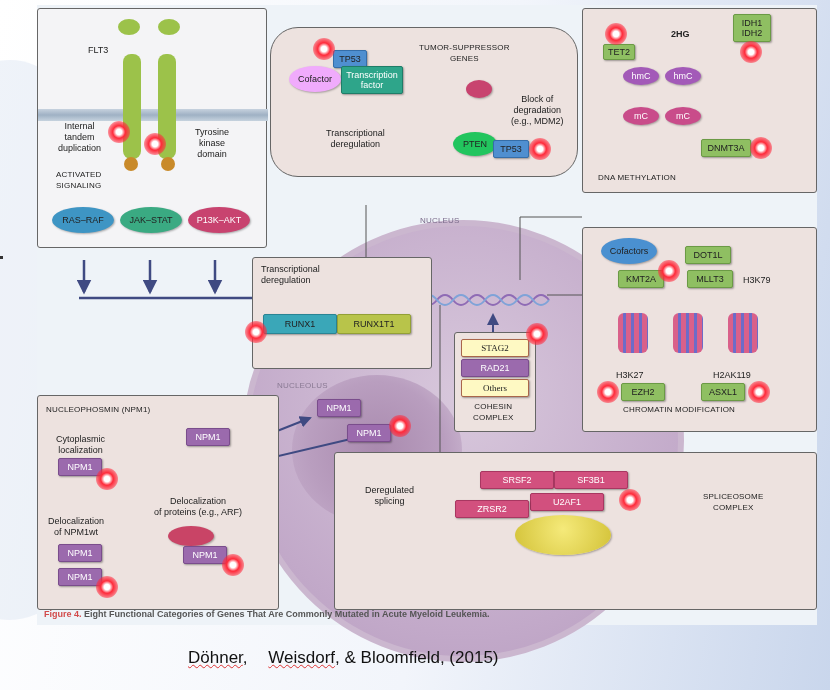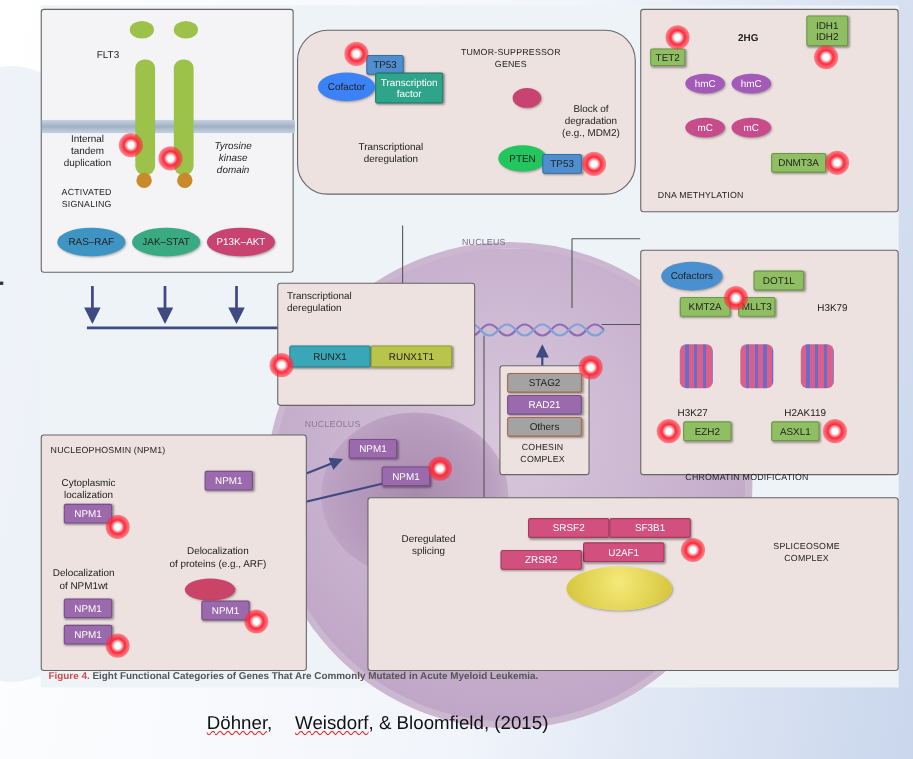--- a/index.html
+++ b/index.html
@@ -12,21 +12,21 @@
   .panel{position:absolute;background:#ede2df;border:1px solid #666;border-radius:3px;box-sizing:border-box;}
   .lbl{position:absolute;font-size:9px;color:#222;text-align:center;line-height:11px;white-space:nowrap;}
   .caps{font-size:8px;letter-spacing:0.2px;}
   .box{position:absolute;font-size:9px;color:#222;text-align:center;border-radius:2px;box-sizing:border-box;
     display:flex;align-items:center;justify-content:center;box-shadow:1px 1px 2px rgba(0,0,0,0.35);}
   .green{background:#8fbf62;border:1px solid #6b9a45;}
   .purple{background:#9b6aad;border:1px solid #7a4d8c;color:#fff;}
   .pink{background:#d2507e;border:1px solid #a83761;color:#fff;}
   .blue{background:#4f8fd0;border:1px solid #356ea9;}
   .teal{background:#2ea58a;border:1px solid #1f7d68;color:#fff;}
-  .orange{background:#a3a3a3;border:1px solid #a9664b;}
+  .orange{background:#fef9c3;border:1px solid #a9664b;font-family:Liberation Serif, serif;}
   .oval{position:absolute;border-radius:50%;display:flex;align-items:center;justify-content:center;font-size:9px;color:#222;
     box-shadow:1px 1px 2px rgba(0,0,0,0.3);}
   .mut{position:absolute;width:22px;height:22px;border-radius:50%;
     background:radial-gradient(circle,#fff 0%,#fff 18%,#ff2a3a 40%,rgba(255,40,60,0.5) 70%,rgba(255,40,60,0) 100%);}
   .nucleus{position:absolute;left:205px;top:215px;width:430px;height:430px;border-radius:50%;
     background:radial-gradient(circle at 50% 40%,#d8c8dc,#c2a9c9 70%,#b79dbf);border:6px solid #cbb7cf;}
   .nucleolus{position:absolute;left:255px;top:370px;width:170px;height:150px;border-radius:50%;
     background:radial-gradient(circle,#a98aae,#b99ebf 60%,rgba(190,160,196,0) 100%);}
   .membrane{position:absolute;left:0;top:225px;width:230px;height:12px;background:linear-gradient(#c6d2de,#9fb1c4,#c6d2de);}
   svg{position:absolute;left:0;top:0;}
@@ -89,55 +89,55 @@
     <div style="position:absolute;left:85px;top:45px;width:18px;height:105px;background:#9cc24a;border-radius:8px;"></div>
     <div style="position:absolute;left:120px;top:10px;width:22px;height:16px;background:#9cc24a;border-radius:50%;"></div>
     <div style="position:absolute;left:120px;top:45px;width:18px;height:105px;background:#9cc24a;border-radius:8px;"></div>
     <div style="position:absolute;left:86px;top:148px;width:14px;height:14px;background:#c98a2a;border-radius:50%;"></div>
     <div style="position:absolute;left:123px;top:148px;width:14px;height:14px;background:#c98a2a;border-radius:50%;"></div>
     <div class="mut" style="left:70px;top:112px;"></div>
     <div class="mut" style="left:106px;top:124px;"></div>
     <div class="lbl" style="left:20px;top:112px;white-space:pre;">Internal
 tandem
 duplication</div>
-    <div class="lbl" style="left:157px;top:118px;white-space:pre;font-style:italic;">Tyrosine
+    <div class="lbl" style="left:157px;top:118px;white-space:pre;">Tyrosine
 kinase
 domain</div>
     <div class="lbl caps" style="left:18px;top:160px;white-space:pre;">ACTIVATED
 SIGNALING</div>
     <div class="oval" style="left:14px;top:198px;width:62px;height:26px;background:#3e95c4;">RAS–RAF</div>
     <div class="oval" style="left:82px;top:198px;width:62px;height:26px;background:#3aaa82;">JAK–STAT</div>
     <div class="oval" style="left:150px;top:198px;width:62px;height:26px;background:#c8436f;color:#fff;">P13K–AKT</div>
   </div>
 
   <div class="panel" style="left:233px;top:22px;width:308px;height:150px;border-radius:28px;">
     <div class="lbl caps" style="left:148px;top:14px;white-space:pre;">TUMOR-SUPPRESSOR
 GENES</div>
     <div class="box blue" style="left:62px;top:22px;width:34px;height:18px;">TP53</div>
     <div class="mut" style="left:42px;top:10px;"></div>
-    <div class="oval" style="left:18px;top:38px;width:52px;height:26px;background:#3b82f6;">Cofactor</div>
+    <div class="oval" style="left:18px;top:38px;width:52px;height:26px;background:#f0abfc;">Cofactor</div>
     <div class="box teal" style="left:70px;top:38px;width:62px;height:28px;white-space:pre;line-height:10px;">Transcription
 factor</div>
     <div class="oval" style="left:195px;top:52px;width:26px;height:18px;background:#c8436f;"></div>
     <div class="lbl" style="left:240px;top:66px;white-space:pre;">Block of
 degradation
 (e.g., MDM2)</div>
     <div class="lbl" style="left:55px;top:100px;white-space:pre;">Transcriptional
 deregulation</div>
     <div class="oval" style="left:182px;top:104px;width:44px;height:24px;background:#22c55e;">PTEN</div>
     <div class="box blue" style="left:222px;top:112px;width:36px;height:18px;">TP53</div>
     <div class="mut" style="left:258px;top:110px;"></div>
   </div>
 
   <div class="panel" style="left:545px;top:3px;width:235px;height:185px;">
     <div class="box green" style="left:150px;top:5px;width:38px;height:28px;white-space:pre;line-height:10px;">IDH1
 IDH2</div>
     <div class="mut" style="left:157px;top:32px;"></div>
     <div class="lbl" style="left:88px;top:20px;font-weight:bold;">2HG</div>
-    <div class="box green" style="left:8px;top:35px;width:32px;height:16px;">TET2</div>
+    <div class="box green" style="left:20px;top:35px;width:32px;height:16px;">TET2</div>
     <div class="mut" style="left:22px;top:14px;"></div>
     <div class="oval" style="left:40px;top:58px;width:36px;height:18px;background:#a35ab8;color:#fff;">hmC</div>
     <div class="oval" style="left:82px;top:58px;width:36px;height:18px;background:#a35ab8;color:#fff;">hmC</div>
     <div class="oval" style="left:40px;top:98px;width:36px;height:18px;background:#c94c8a;color:#fff;">mC</div>
     <div class="oval" style="left:82px;top:98px;width:36px;height:18px;background:#c94c8a;color:#fff;">mC</div>
     <div class="box green" style="left:118px;top:130px;width:50px;height:18px;">DNMT3A</div>
     <div class="mut" style="left:167px;top:128px;"></div>
     <div class="lbl caps" style="left:15px;top:163px;">DNA METHYLATION</div>
   </div>
 
@@ -155,33 +155,33 @@
     <div class="box orange" style="left:6px;top:46px;width:68px;height:18px;">Others</div>
     <div class="lbl caps" style="left:18px;top:68px;white-space:pre;">COHESIN
 COMPLEX</div>
   </div>
   <div class="mut" style="left:489px;top:318px;"></div>
 
   <div class="panel" style="left:545px;top:222px;width:235px;height:205px;">
     <div class="oval" style="left:18px;top:10px;width:56px;height:26px;background:#4a90d0;">Cofactors</div>
     <div class="box green" style="left:102px;top:18px;width:46px;height:18px;">DOT1L</div>
     <div class="box green" style="left:35px;top:42px;width:46px;height:18px;">KMT2A</div>
-    <div class="box green" style="left:88px;top:42px;width:34px;height:18px;">MLLT3</div>
+    <div class="box green" style="left:104px;top:42px;width:46px;height:18px;">MLLT3</div>
     <div class="mut" style="left:75px;top:32px;"></div>
     <div class="lbl" style="left:160px;top:47px;">H3K79</div>
     <div style="position:absolute;left:35px;top:85px;width:30px;height:40px;background:repeating-linear-gradient(90deg,#d9608a 0 5px,#6c6cc8 5px 8px);border-radius:6px;"></div>
     <div style="position:absolute;left:90px;top:85px;width:30px;height:40px;background:repeating-linear-gradient(90deg,#d9608a 0 5px,#6c6cc8 5px 8px);border-radius:6px;"></div>
     <div style="position:absolute;left:145px;top:85px;width:30px;height:40px;background:repeating-linear-gradient(90deg,#d9608a 0 5px,#6c6cc8 5px 8px);border-radius:6px;"></div>
     <div class="lbl" style="left:33px;top:142px;">H3K27</div>
     <div class="lbl" style="left:130px;top:142px;">H2AK119</div>
     <div class="box green" style="left:38px;top:155px;width:44px;height:18px;">EZH2</div>
     <div class="box green" style="left:118px;top:155px;width:44px;height:18px;">ASXL1</div>
     <div class="mut" style="left:14px;top:153px;"></div>
     <div class="mut" style="left:165px;top:153px;"></div>
-    <div class="lbl caps" style="left:40px;top:200px;">CHROMATIN MODIFICATION</div>
+    <div class="lbl caps" style="left:40px;top:176px;">CHROMATIN MODIFICATION</div>
   </div>
 
   <div class="panel" style="left:0;top:390px;width:242px;height:215px;">
     <div class="lbl caps" style="left:8px;top:8px;">NUCLEOPHOSMIN (NPM1)</div>
     <div class="lbl" style="left:18px;top:38px;white-space:pre;">Cytoplasmic
 localization</div>
     <div class="box purple" style="left:20px;top:62px;width:44px;height:18px;">NPM1</div>
     <div class="mut" style="left:58px;top:72px;"></div>
     <div class="box purple" style="left:148px;top:32px;width:44px;height:18px;">NPM1</div>
     <div class="lbl" style="left:10px;top:120px;white-space:pre;">Delocalization

